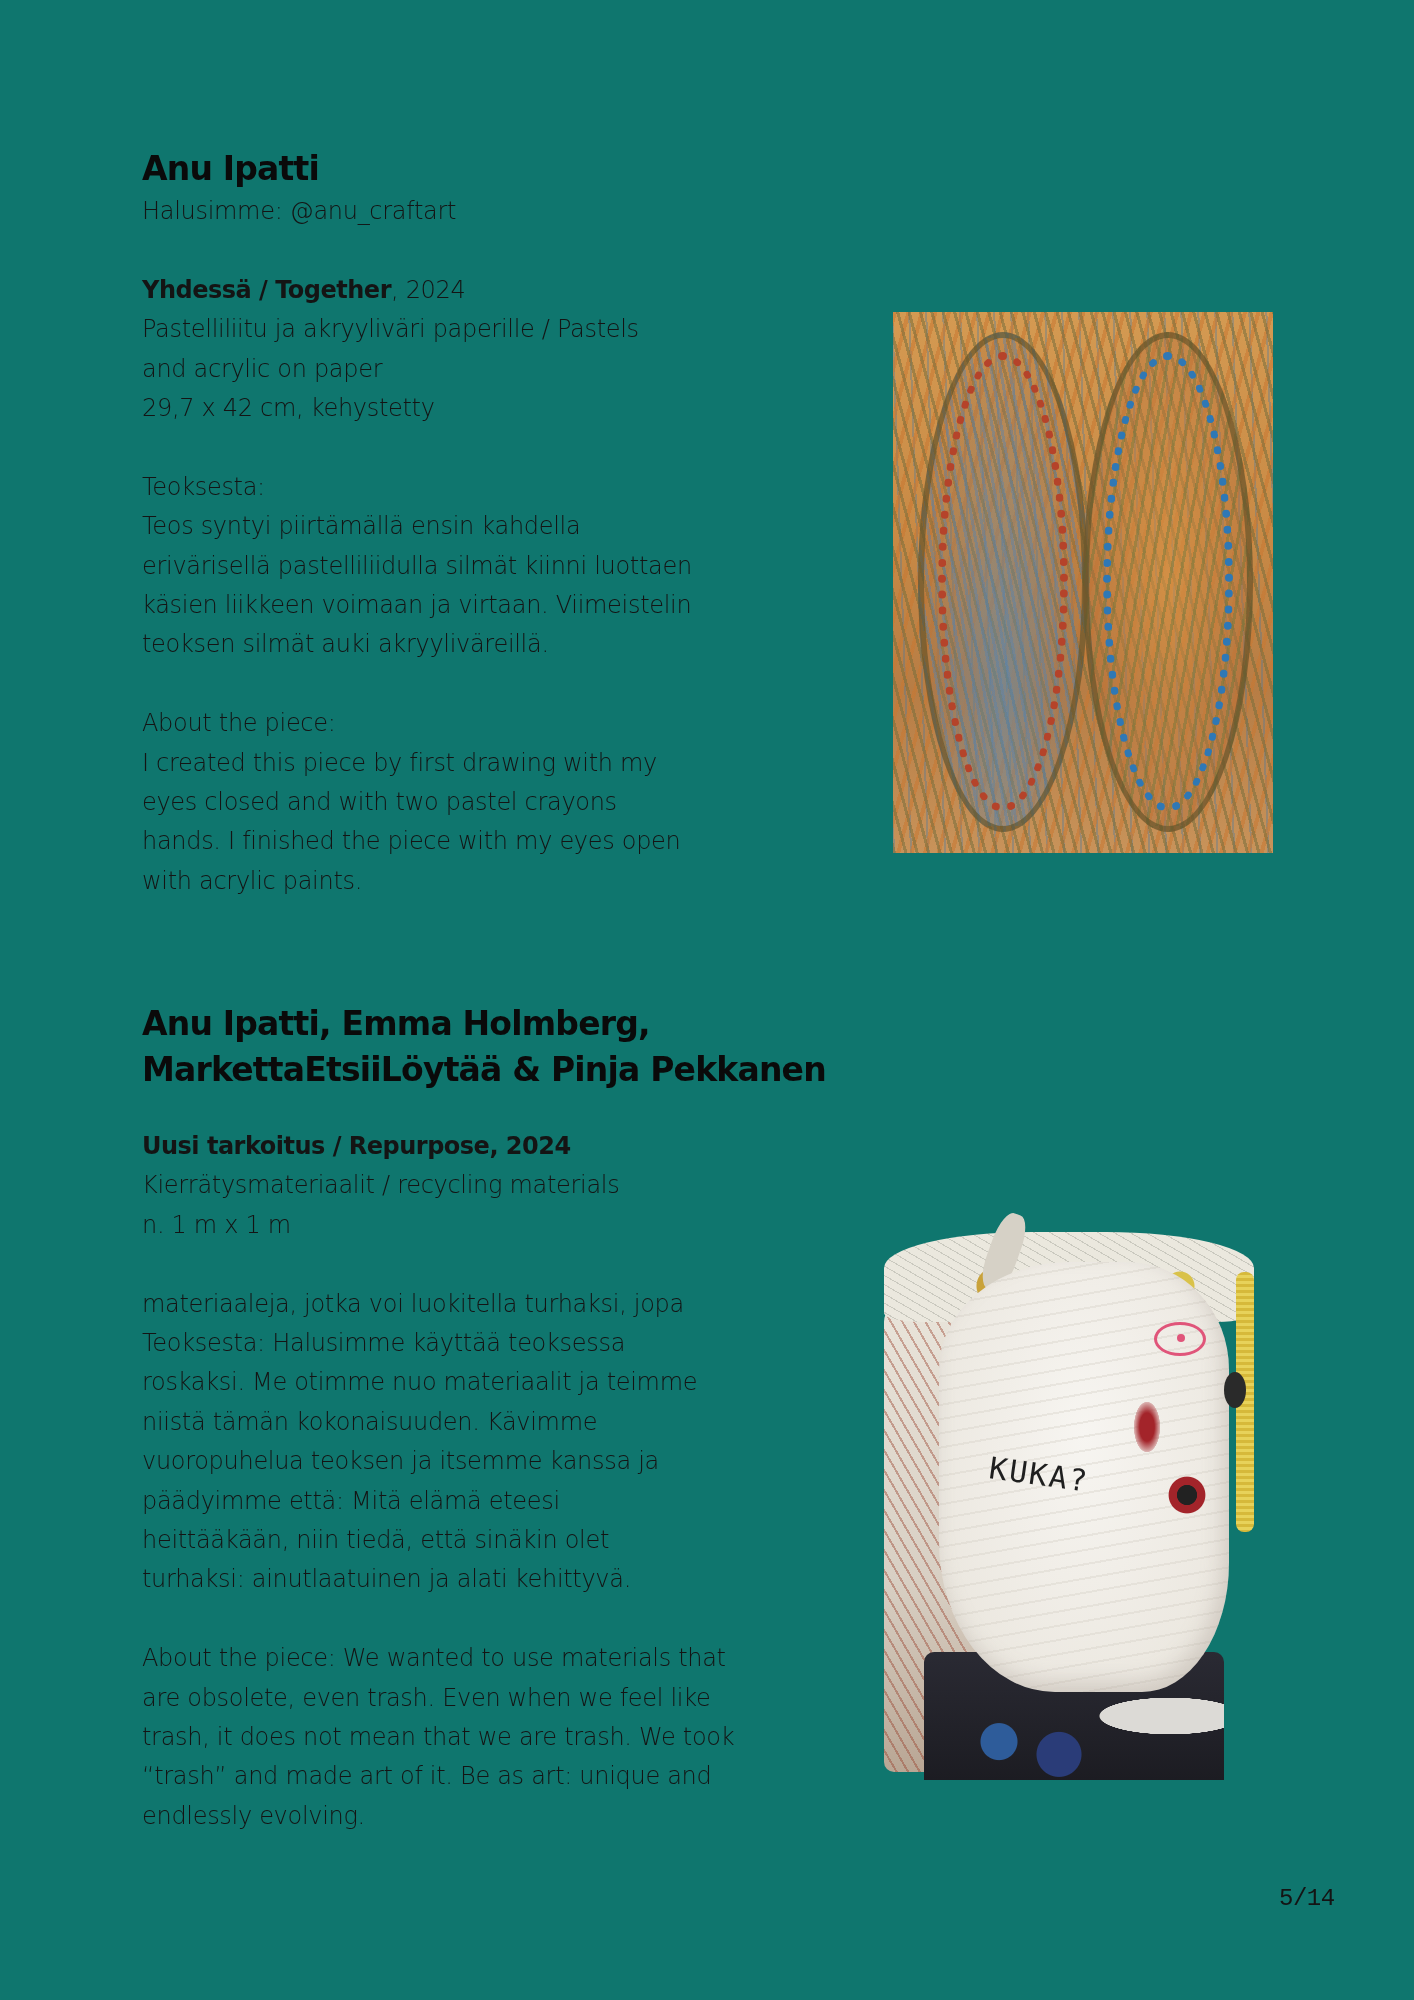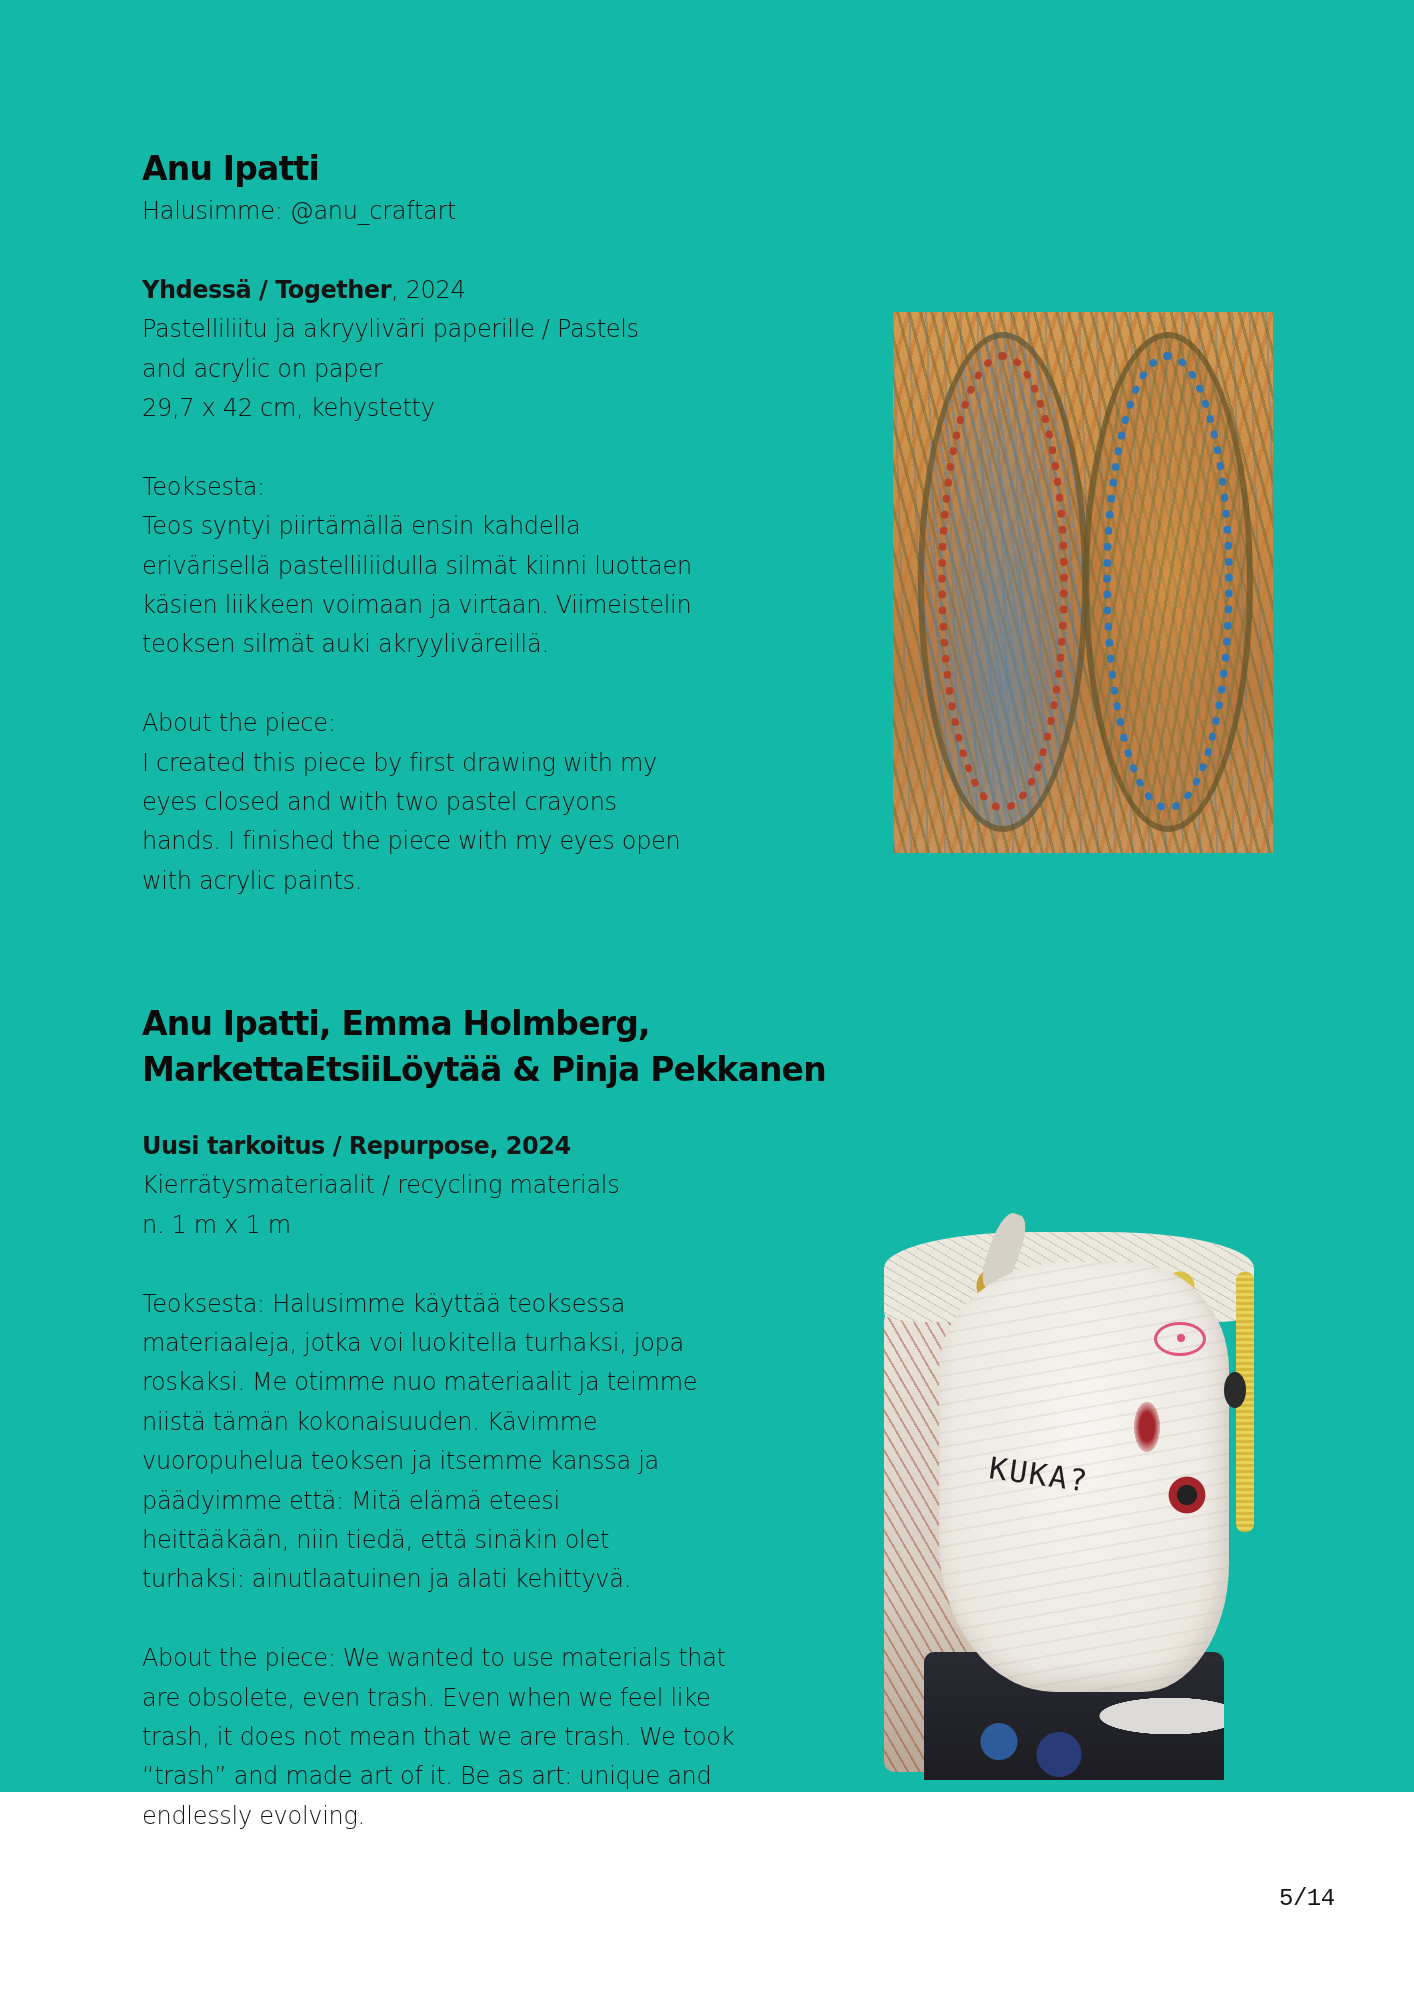--- a/index.html
+++ b/index.html
@@ -12,22 +12,22 @@
       height: 2000px;
       position: relative;
       overflow: hidden;
       color: #111111;
       font-family: "DejaVu Sans", sans-serif;
     }
     .page {
       position: absolute;
       left: 0; top: 0;
       width: 1414px;
-      height: 1792px;
-      background: #14b8a6;
+      height: 2000px;
+      background: #0f766e;
     }
     .text-col {
       position: absolute;
       left: 142px;
       font-family: "DejaVu Sans", sans-serif;
       font-size: 24px;
       letter-spacing: -0.3px;
       line-height: 39.4px;
       font-weight: 300;
       color: #141414;
@@ -264,22 +264,22 @@
   <div class="text-col" id="section2">
     <h1 class="artist-heading">
       <span class="line" style="min-height:46px">Anu Ipatti, Emma Holmberg,</span>
       <span class="line" style="min-height:46px">MarkettaEtsiiLöytää &amp; Pinja Pekkanen</span>
     </h1>
     <span class="blank" style="height:34px"></span>
     <span class="line bold">Uusi tarkoitus / Repurpose, 2024</span>
     <span class="line">Kierrätysmateriaalit / recycling materials</span>
     <span class="line">n. 1 m x 1 m</span>
     <span class="blank"></span>
+    <span class="line">materiaaleja, jotka voi luokitella turhaksi, jopa</span>
     <span class="line">Teoksesta: Halusimme käyttää teoksessa</span>
-    <span class="line">materiaaleja, jotka voi luokitella turhaksi, jopa</span>
     <span class="line">roskaksi. Me otimme nuo materiaalit ja teimme</span>
     <span class="line">niistä tämän kokonaisuuden. Kävimme</span>
     <span class="line">vuoropuhelua teoksen ja itsemme kanssa ja</span>
     <span class="line">päädyimme että: Mitä elämä eteesi</span>
     <span class="line">heittääkään, niin tiedä, että sinäkin olet</span>
     <span class="line">turhaksi: ainutlaatuinen ja alati kehittyvä.</span>
     <span class="blank"></span>
     <span class="line">About the piece: We wanted to use materials that</span>
     <span class="line">are obsolete, even trash. Even when we feel like</span>
     <span class="line">trash, it does not mean that we are trash. We took</span>

